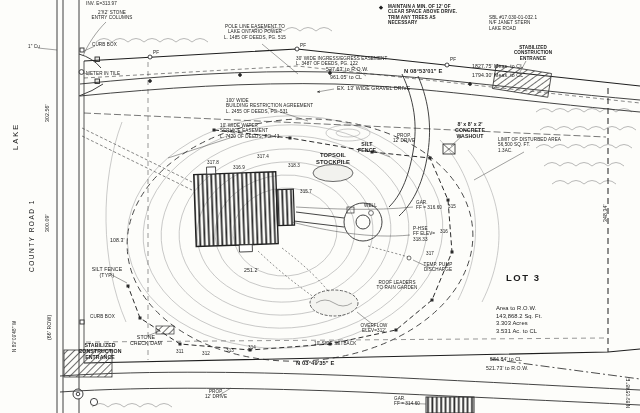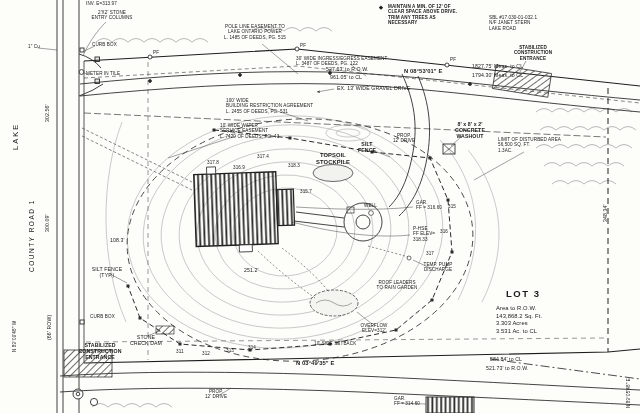--- a/index.html
+++ b/index.html
@@ -230,21 +230,21 @@
 <div class="lbl f4" style="left:498px;top:137px">LIMIT OF DISTURBED AREA
 56,500 SQ. FT.
 1.3AC.</div>
 <div class="lbl f55 b c" style="left:333px;top:152px">TOPSOIL
 STOCKPILE</div>
 <div class="lbl f4" style="left:416px;top:200px">GAR.
 FF = 316.60</div>
 <div class="lbl f4" style="left:413px;top:226px">P-HSE
 FF ELEV=
 318.33</div>
-<div class="lbl lot" style="left:506px;top:288px">LOT 3</div>
+<div class="lbl lot" style="left:506px;top:272px">LOT 3</div>
 <div class="lbl area" style="left:496px;top:305px">Area to R.O.W.
 143,868.2 Sq. Ft.
 3.303 Acres
 3.531 Ac. to CL</div>
 <div class="lbl f4 c" style="left:374px;top:323px">OVERFLOW
 ELEV=312'</div>
 <div class="lbl f5 c" style="left:146px;top:334px">STONE
 CHECK DAM</div>
 <div class="lbl f5 c" style="left:107px;top:266px">SILT FENCE
 (TYP.)</div>

